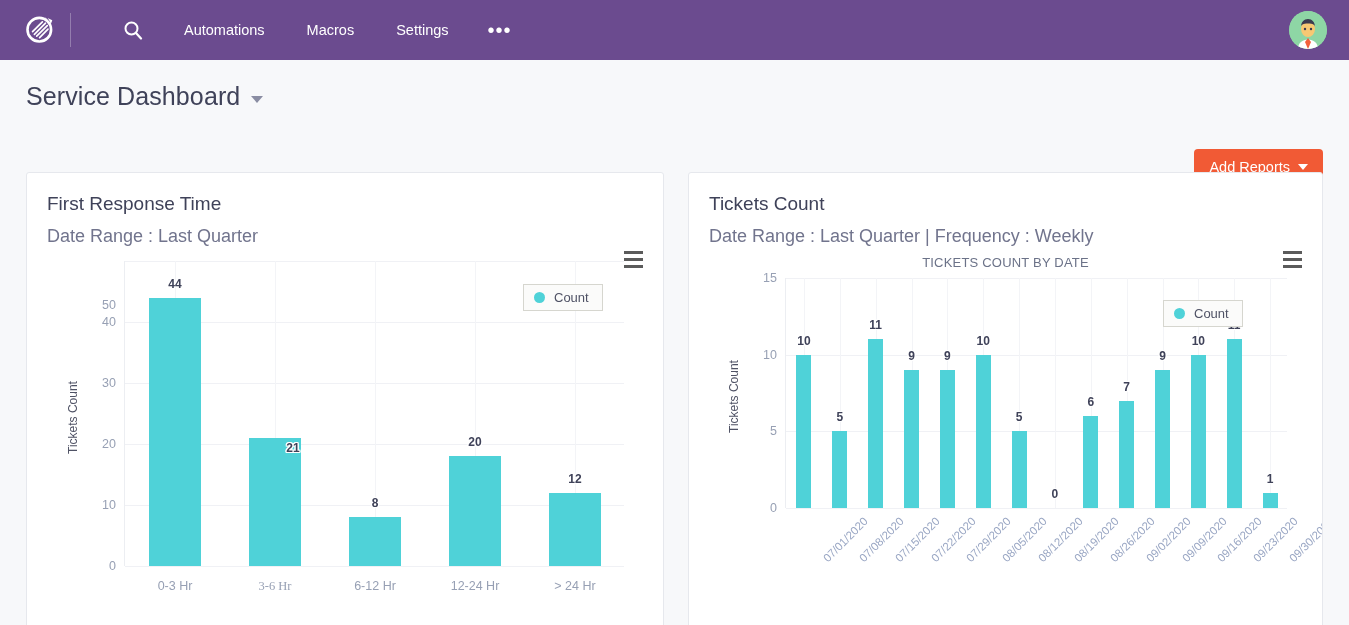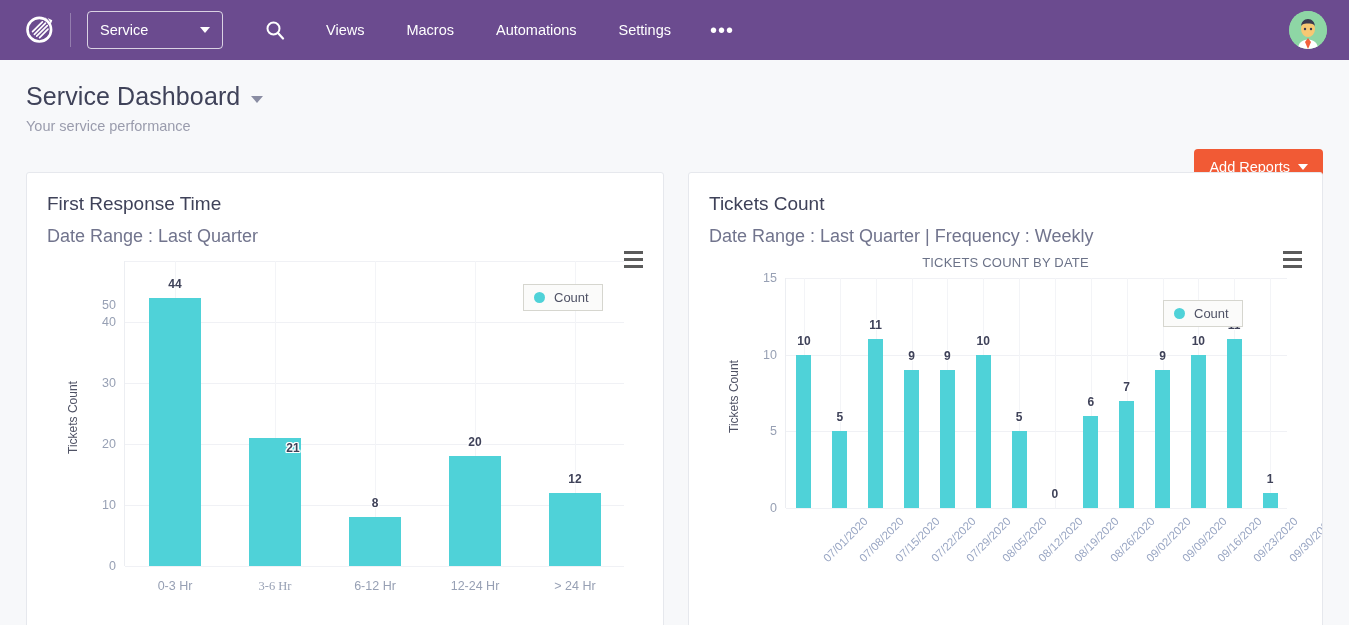--- a/index.html
+++ b/index.html
@@ -220,36 +220,31 @@
     <svg width="34" height="34" viewBox="0 0 34 34">
       <path d="M16.3 3.6a13.1 13.1 0 1 0 0 26.2 13.1 13.1 0 0 0 0-26.2zm0 2.6a10.5 10.5 0 1 1 0 21 10.5 10.5 0 0 1 0-21z" fill="#ffffff"></path>
       <path d="M9.6 18.6l9.8-9.8M11.4 21.3l11.1-11.1M13.7 23.2l10.6-10.6M16.6 24.6l8.4-8.4" stroke="#ffffff" stroke-width="1.7" fill="none" stroke-linecap="round"></path>
       <path d="M22.4 4.6c2.8 2.4 4.9 6.1 5.2 9.6-.8-4.2-3-7.4-5.6-9.1z" fill="#ffffff"></path>
       <path d="M24.6 5.0c1.6 1.9 2.6 4.2 3.1 6.4l1.6-4.2-4.7-2.2z" fill="#ffffff"></path>
     </svg>
   </div>
 
   <div class="nav-divider"></div>
 
-  <div class="service-select">
-    <span>Service</span>
-    <span class="caret-down"></span>
-  </div>
 
   <div class="search-btn">
     <svg width="20" height="20" viewBox="0 0 20 20">
       <circle cx="8.5" cy="8.5" r="6" fill="none" stroke="#ffffff" stroke-width="2"></circle>
       <line x1="13" y1="13" x2="18" y2="18.5" stroke="#ffffff" stroke-width="2.2" stroke-linecap="round"></line>
     </svg>
   </div>
 
   <div class="nav-links">
-    <a class="nav-link">Views</a>
+    <a class="nav-link">Automations</a>
     <a class="nav-link">Macros</a>
-    <a class="nav-link">Automations</a>
     <a class="nav-link">Settings</a>
     <span class="nav-more">•••</span>
   </div>
 
   <div class="avatar">
     <svg width="38" height="38" viewBox="0 0 38 38">
       <circle cx="19" cy="19" r="19" fill="#8ed6a5"></circle>
       <path d="M9 38c0-6 4.5-9.5 10-9.5S29 32 29 38z" fill="#ffffff"></path>
       <path d="M19 27l3 4-3 7-3-7z" fill="#f2603c"></path>
       <ellipse cx="19" cy="18" rx="7" ry="8" fill="#f7c873"></ellipse>
@@ -258,21 +253,20 @@
       <circle cx="22" cy="18" r="1.2" fill="#3b3b4f"></circle>
     </svg>
   </div>
 </div>
 
 <div class="page-header">
   <div class="dash-title-row">
     <span class="dash-title">Service Dashboard</span>
     <span class="dash-caret"></span>
   </div>
-  <div class="dash-sub">Your service performance</div>
 
   <button class="add-reports">
     <span>Add Reports</span>
     <span class="caret-down"></span>
   </button>
 </div>
 
 <div class="cards">
 
   <div class="card card-left">

